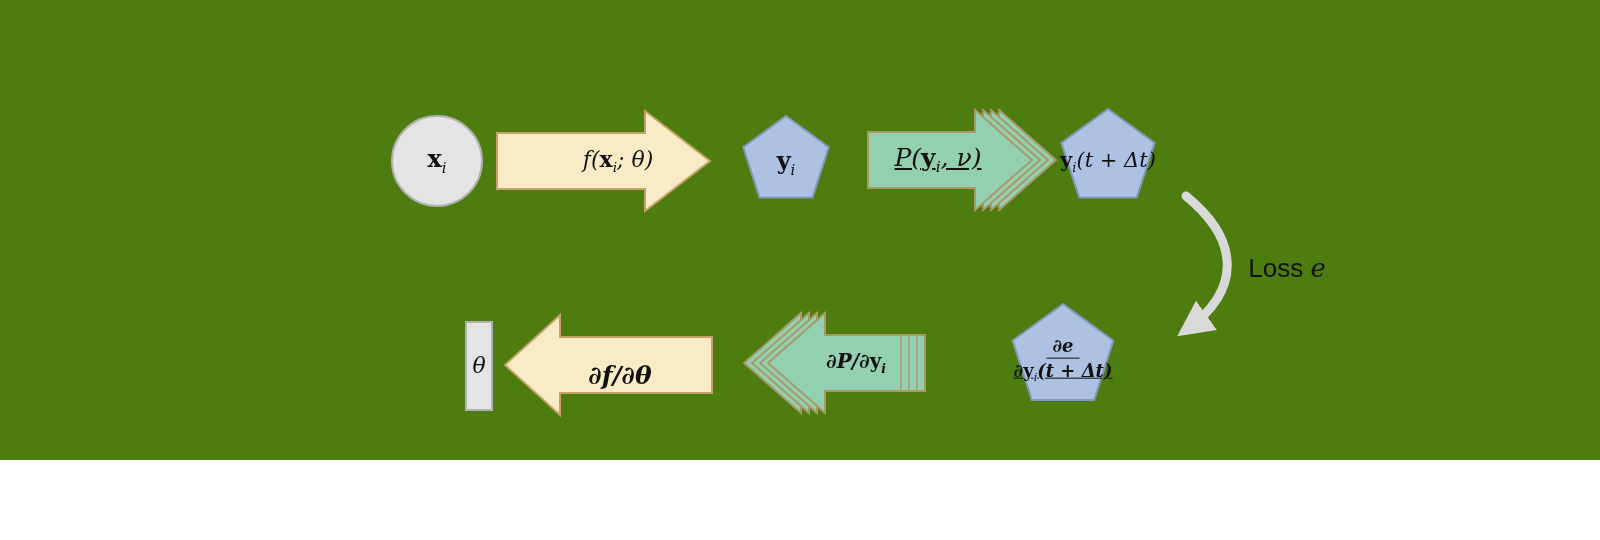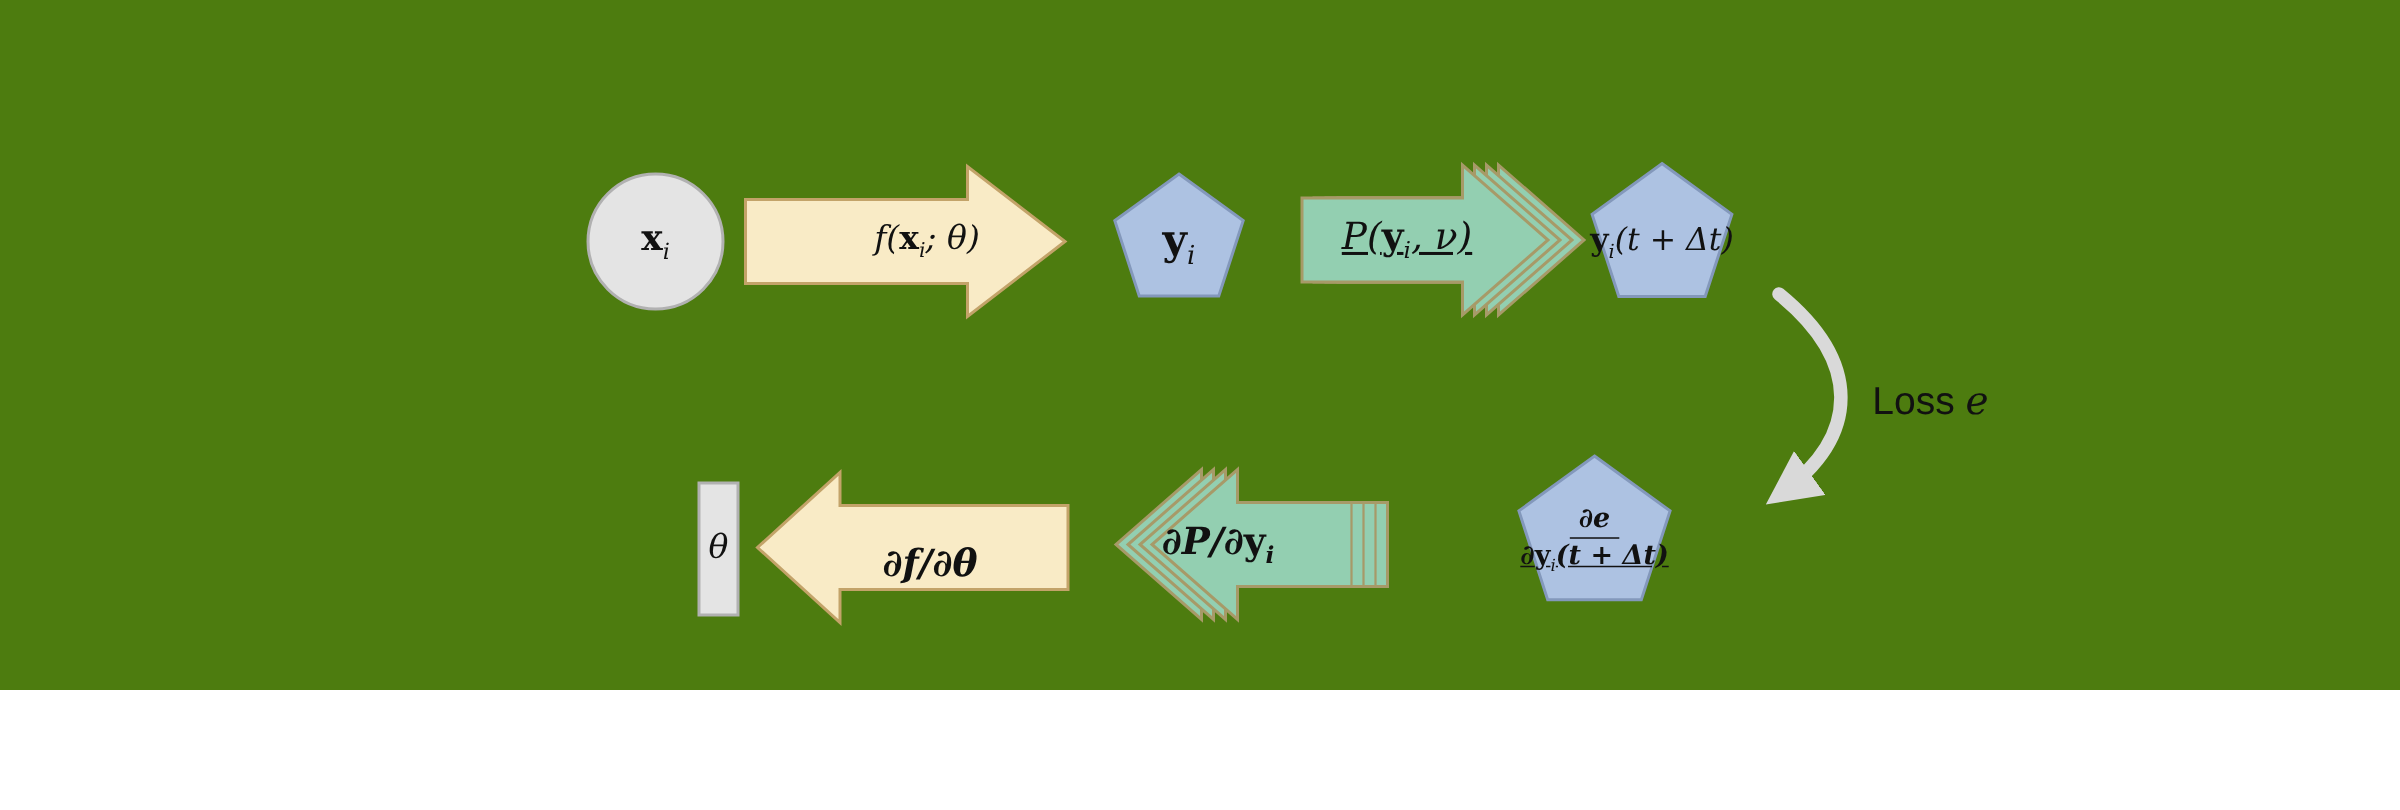--- a/index.html
+++ b/index.html
@@ -73,21 +73,21 @@
   </svg>
 
   <div class="label" style="left:437px;top:161px;font-size:24px;">
     <span class="vec">x</span><sub class="it">i</sub>
   </div>
 
   <div class="label" style="left:590px;top:161px;font-size:22px;margin-left:28px;">
     <span class="it">f(</span><span class="vec">x</span><sub class="it">i</sub><span class="it">; θ)</span>
   </div>
 
-  <div class="label" style="left:786px;top:163px;font-size:28px;">
+  <div class="label" style="left:786px;top:163px;font-size:24px;">
     <span class="vec">y</span><sub class="it">i</sub>
   </div>
 
   <div class="label" style="left:938px;top:160px;font-size:25px;text-decoration:underline;">
     <span class="it">P(</span><span class="vec">y</span><sub class="it">i</sub><span class="it">, ν)</span>
   </div>
 
   <div class="label" style="left:1108px;top:162px;font-size:21px;text-align:center;">
     <span class="vec">y</span><sub class="it">i</sub><span class="it">(t + Δt)</span>
   </div>
@@ -96,21 +96,21 @@
     <span class="sans">Loss</span><span class="sans">&nbsp;</span><span class="it">e</span>
   </div>
 
   <div class="label" style="left:1063px;top:360px;font-size:18px;">
     <span class="frac">
       <span class="fnum"><span class="it bold">∂e</span></span>
       <span class="fden"><span class="it bold">∂</span><span class="vec">y</span><sub class="it">i</sub><span class="it bold">(t + Δt)</span></span>
     </span>
   </div>
 
-  <div class="label bold" style="left:812px;top:363px;font-size:25px;">
+  <div class="label bold" style="left:856px;top:363px;font-size:20px;">
     <span class="it">∂P/∂</span><span class="vec">y</span><sub class="it">i</sub>
   </div>
 
   <div class="label bold it" style="left:620px;top:376px;font-size:25px;">
     <span>∂f/∂θ</span>
   </div>
 
   <div class="label it" style="left:479px;top:366px;font-size:22px;">
     <span>θ</span>
   </div>

